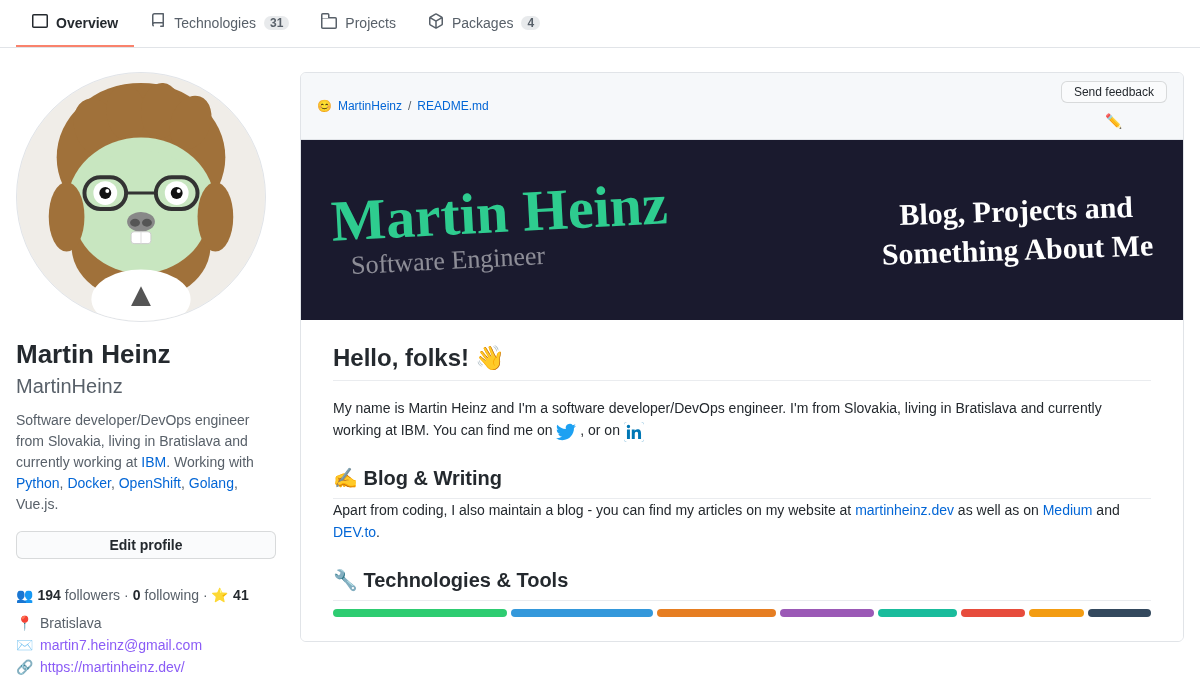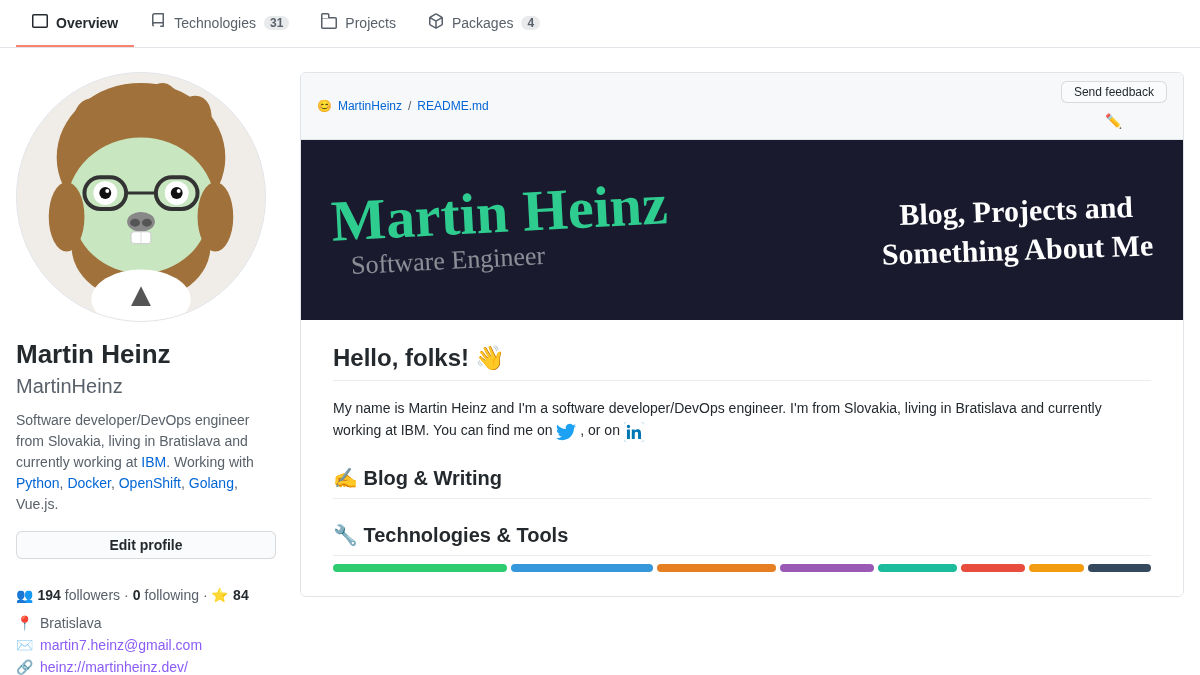--- a/index.html
+++ b/index.html
@@ -450,36 +450,36 @@
         </a>
         <span>followers</span>
         <span class="stat-dot">·</span>
         <a>
           <span>0</span>
         </a>
         <span>following</span>
         <span class="stat-dot">·</span>
         <span>⭐</span>
         <a>
-          <span>84</span>
+          <span>41</span>
         </a>
       </div>
 
       <div class="sidebar-info">
         <div class="sidebar-info-item">
           <span class="info-icon">📍</span>
           <span>Bratislava</span>
         </div>
         <div class="sidebar-info-item">
           <span class="info-icon">✉️</span>
           <a>martin7.heinz@gmail.com</a>
         </div>
         <div class="sidebar-info-item">
           <span class="info-icon">🔗</span>
-          <a>heinz://martinheinz.dev/</a>
+          <a>https://martinheinz.dev/</a>
         </div>
       </div>
 
     </aside>
 
     <main class="content-area">
 
       <div class="readme-card">
 
         <div class="readme-header">
@@ -524,20 +524,23 @@
             , or on
             <svg width="20" height="20" viewBox="0 0 24 24" fill="#0077b5" style="vertical-align:middle;display:inline-block;cursor:pointer;background:#0077b5;border-radius:3px;">
               <path d="M20.447 20.452h-3.554v-5.569c0-1.328-.027-3.037-1.852-3.037-1.853 0-2.136 1.445-2.136 2.939v5.667H9.351V9h3.414v1.561h.046c.477-.9 1.637-1.85 3.37-1.85 3.601 0 4.267 2.37 4.267 5.455v6.286zM5.337 7.433a2.062 2.062 0 01-2.063-2.065 2.064 2.064 0 112.063 2.065zm1.782 13.019H3.555V9h3.564v11.452zM22.225 0H1.771C.792 0 0 .774 0 1.729v20.542C0 23.227.792 24 1.771 24h20.451C23.2 24 24 23.227 24 22.271V1.729C24 .774 23.2 0 22.222 0h.003z" fill="white"></path>
             </svg>
           </p>
 
           <h2 class="readme-h2">
             <span>✍️ Blog &amp; Writing</span>
           </h2>
 
+          <p class="readme-p">
+            Apart from coding, I also maintain a blog - you can find my articles on my website at <a>martinheinz.dev</a> as well as on <a>Medium</a> and <a>DEV.to</a>.
+          </p>
 
           <h2 class="readme-h2">
             <span>🔧 Technologies &amp; Tools</span>
           </h2>
 
           <div class="progress-bars">
             <div class="progress-bar" style="width:22%;background:#2ecc71;"></div>
             <div class="progress-bar" style="width:18%;background:#3498db;"></div>
             <div class="progress-bar" style="width:15%;background:#e67e22;"></div>
             <div class="progress-bar" style="width:12%;background:#9b59b6;"></div>

